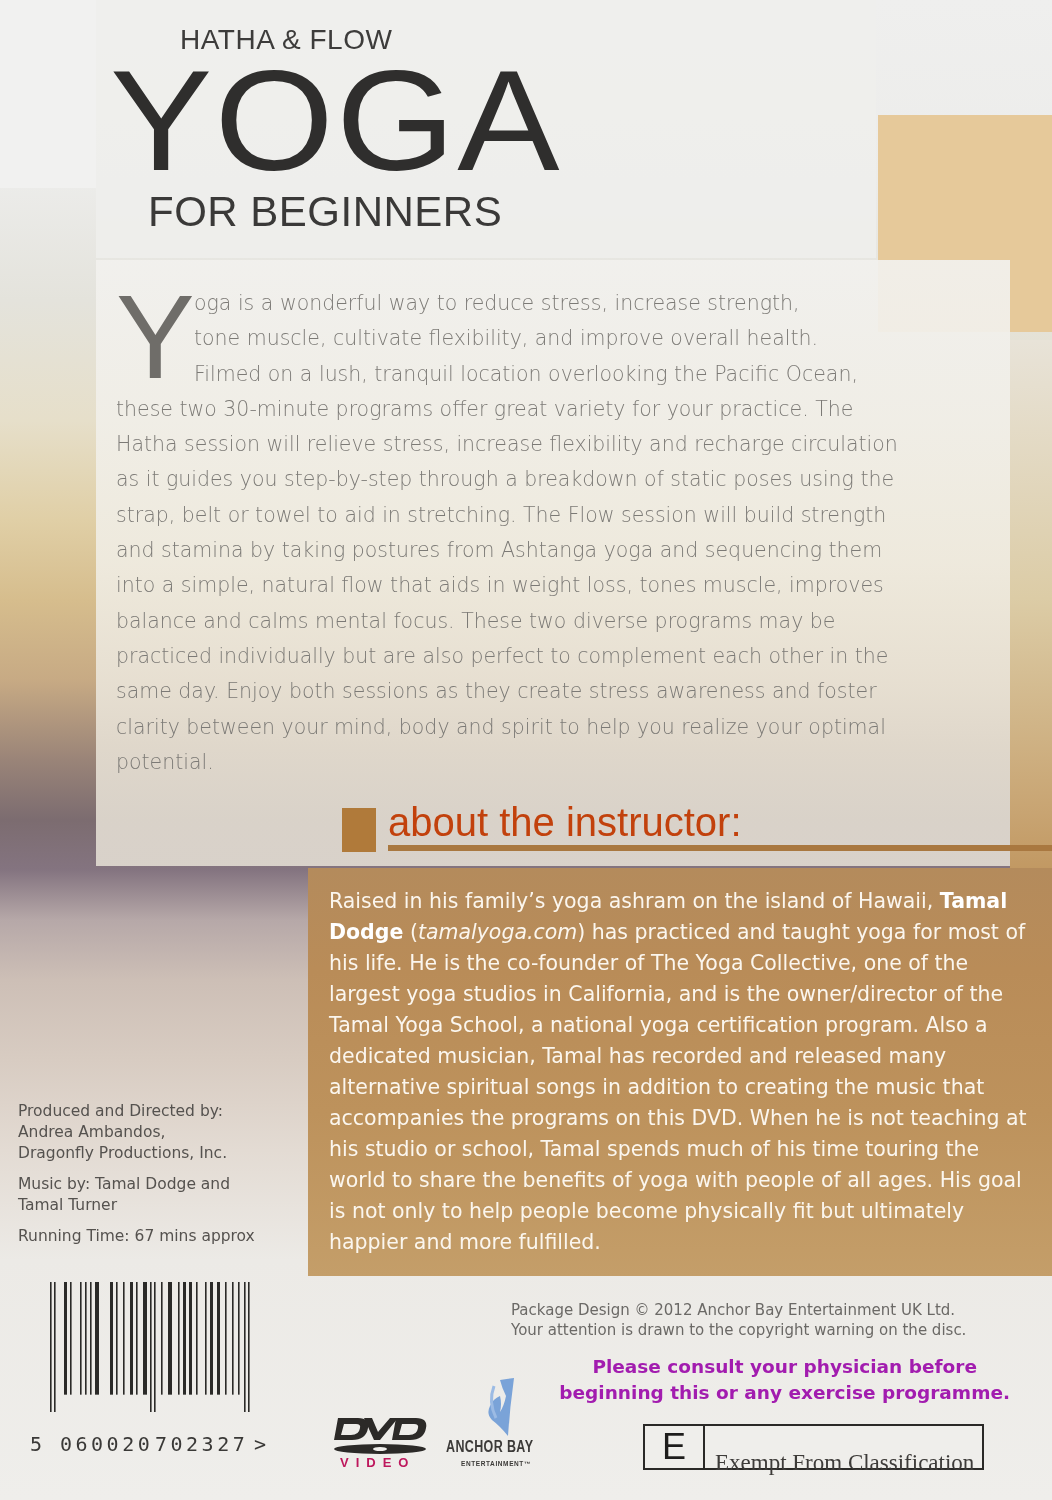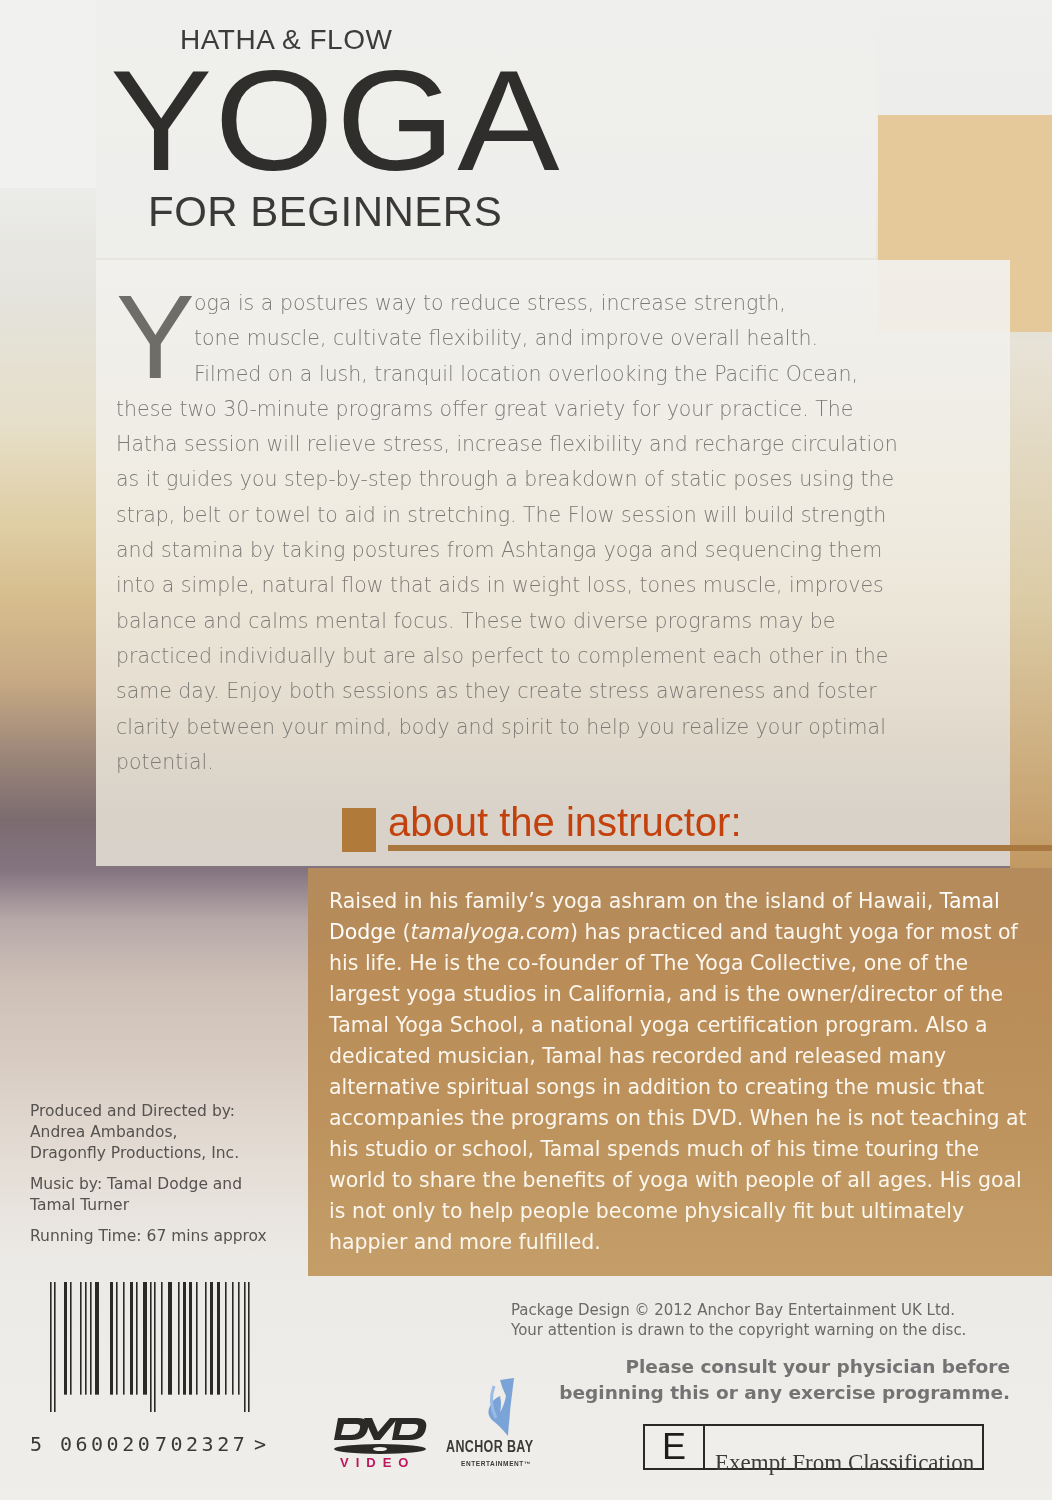--- a/index.html
+++ b/index.html
@@ -99,29 +99,28 @@
   .bio-panel {
     position: absolute; left: 308px; top: 868px; width: 744px; height: 408px;
     background: linear-gradient(180deg, #b48b5c 0%, #b98c58 25%, #bd925c 60%, #c49e69 100%);
   }
   .bio-text {
     position: absolute; left: 329px; top: 886px; width: 700px;
     font-size: 20.5px; line-height: 31px; color: #fbf6ee;
     font-family: "DejaVu Sans", sans-serif;
   }
   .bio-text .line { display: block; white-space: nowrap; }
-  .bio-text b { font-weight: 400; color: #ffffff; }
+  .bio-text b { font-weight: 700; color: #ffffff; }
   .bio-text i { font-style: italic; }
 
   
   .credits {
     position: absolute; left: 18px; top: 1101px; width: 280px;
     font-size: 15.5px; line-height: 21px; color: #55524f;
     font-family: "DejaVu Sans", sans-serif;
-    margin-left: 12px;
   }
   .credits .block { margin-bottom: 10px; }
   .credits .line { display: block; white-space: nowrap; }
 
   
   .barcode { position: absolute; left: 48px; top: 1282px; width: 215px; height: 150px; }
   .barcode-bars { position: absolute; left: 0; top: 0; width: 100%; height: 130px; }
   .barcode-digits {
     position: absolute; left: 30px; top: 1432px;
     font-family: "DejaVu Sans Mono", monospace; font-size: 20px; color: #3a3937;
@@ -153,22 +152,22 @@
   }
 
   
   .legal {
     position: absolute; left: 511px; top: 1300px; width: 505px;
     font-size: 15px; line-height: 20px; color: #6b6966;
     font-family: "DejaVu Sans", sans-serif; white-space: nowrap;
   }
   .legal .line { display: block; }
   .warning {
-    position: absolute; right: 42px; top: 1354px; text-align: right;
-    font-size: 18.5px; line-height: 26px; color: #737373; font-weight: 600;
+    position: absolute; right: 42px; top: 1354px; text-align: center;
+    font-size: 18.5px; line-height: 26px; color: #a21caf; font-weight: 600;
     font-family: "DejaVu Sans", sans-serif; white-space: nowrap;
   }
   .warning .line { display: block; }
 
   
   .rating {
     position: absolute; left: 643px; top: 1424px; height: 46px;
     display: flex; border: 2px solid #2a2927; background: #efeeeb;
   }
   .rating-letter {
@@ -191,21 +190,21 @@
 <div class="bg-right-strip"></div>
 <div class="tan-block"></div>
 
 <div class="subtitle-top">HATHA &amp; FLOW</div>
 <div class="title-main">YOGA</div>
 <div class="subtitle-bottom">FOR BEGINNERS</div>
 
 <div class="desc-panel"></div>
 <div class="drop-cap">Y</div>
 <div class="desc-text">
-  <span class="line indent">oga is a postures way to reduce stress, increase strength,</span>
+  <span class="line indent">oga is a wonderful way to reduce stress, increase strength,</span>
   <span class="line indent">tone muscle, cultivate flexibility, and improve overall health.</span>
   <span class="line indent">Filmed on a lush, tranquil location overlooking the Pacific Ocean,</span>
   <span class="line">these two 30-minute programs offer great variety for your practice. The</span>
   <span class="line">Hatha session will relieve stress, increase flexibility and recharge circulation</span>
   <span class="line">as it guides you step-by-step through a breakdown of static poses using the</span>
   <span class="line">strap, belt or towel to aid in stretching. The Flow session will build strength</span>
   <span class="line">and stamina by taking postures from Ashtanga yoga and sequencing them</span>
   <span class="line">into a simple, natural flow that aids in weight loss, tones muscle, improves</span>
   <span class="line">balance and calms mental focus. These two diverse programs may be</span>
   <span class="line">practiced individually but are also perfect to complement each other in the</span>

